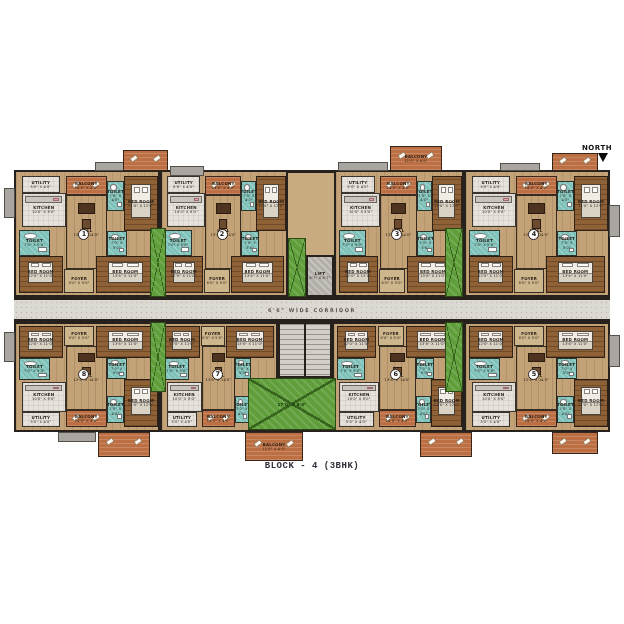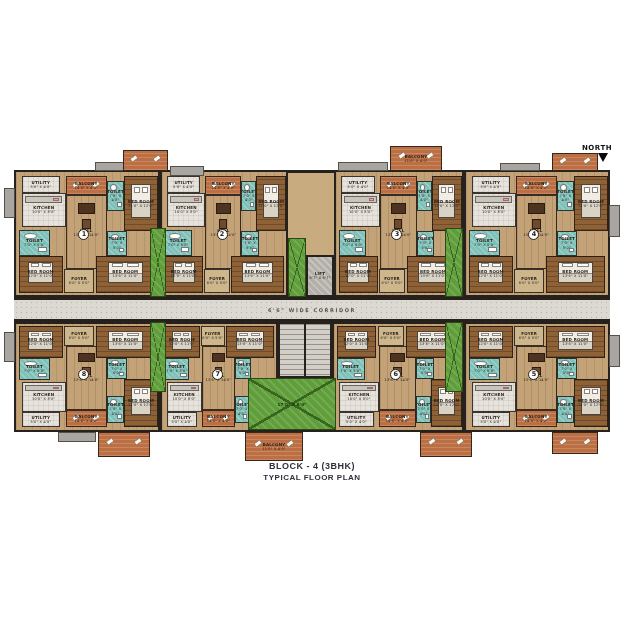--- a/index.html
+++ b/index.html
@@ -80,21 +80,21 @@
           background:#fff; border:1px solid #777; z-index:2; }
   .lounger { position:absolute; width:8px; height:5px; background:#fdfaf4; border:1px solid #9a7a5a;
              transform:rotate(-35deg); border-radius:1px; z-index:2; }
   .lounger.l1 { left:14%; top:28%; } .lounger.l2 { right:14%; top:28%; }
   .counter { position:absolute; left:6%; top:7%; width:88%; height:20%;
              background:#cac5bc; border:1px solid #6b665e; z-index:2; }
   .csink { position:absolute; right:6%; top:15%; width:18%; height:66%;
            background:#e8a3ac; border:1px solid #9c6a70; }
 
   .title { position:absolute; left:162px; top:461px; width:300px; text-align:center;
-           color:#332e3a; font-family:Liberation Sans, sans-serif; font-weight:bold; }
+           color:#332e3a; font-family:Liberation Mono, monospace; font-weight:bold; }
   .title .t1 { font-size:9px; letter-spacing:.5px; }
   .title .t2 { font-size:8px; letter-spacing:.5px; margin-top:2px; }
 
   .north { position:absolute; left:582px; top:144px; width:42px; text-align:left; }
   .north .nlabel { font-size:7px; font-weight:bold; letter-spacing:.5px; color:#111; }
   .north .arrow { width:0; height:0; border-left:5px solid transparent; border-right:5px solid transparent;
                   border-top:9px solid #0a0a0a; margin:1px auto 0; }
 </style>
 </head>
 <body>
@@ -904,21 +904,20 @@
     <div class="corridor-label">6'6" WIDE CORRIDOR</div>
   </div>
 
   <div class="north">
     <div class="nlabel">NORTH</div>
     <div class="arrow"></div>
   </div>
 
   <div class="title">
     <div class="t1">BLOCK - 4 (3BHK)</div>
-    <div class="t2">TYPICAL FLOOR PLAN</div>
   </div>
 
 <div class="room balcony protrude" style="left: 123px; top: 150px; width: 45px; height: 21px; position: absolute;">
       <div class="lounger l1"></div>
       <div class="lounger l2"></div>
     </div>
     <div class="room balcony protrude" style="left: 390px; top: 146px; width: 52px; height: 25px; position: absolute;">
       <div class="lounger l1"></div>
       <div class="lounger l2"></div>
       <div class="rlabel">

